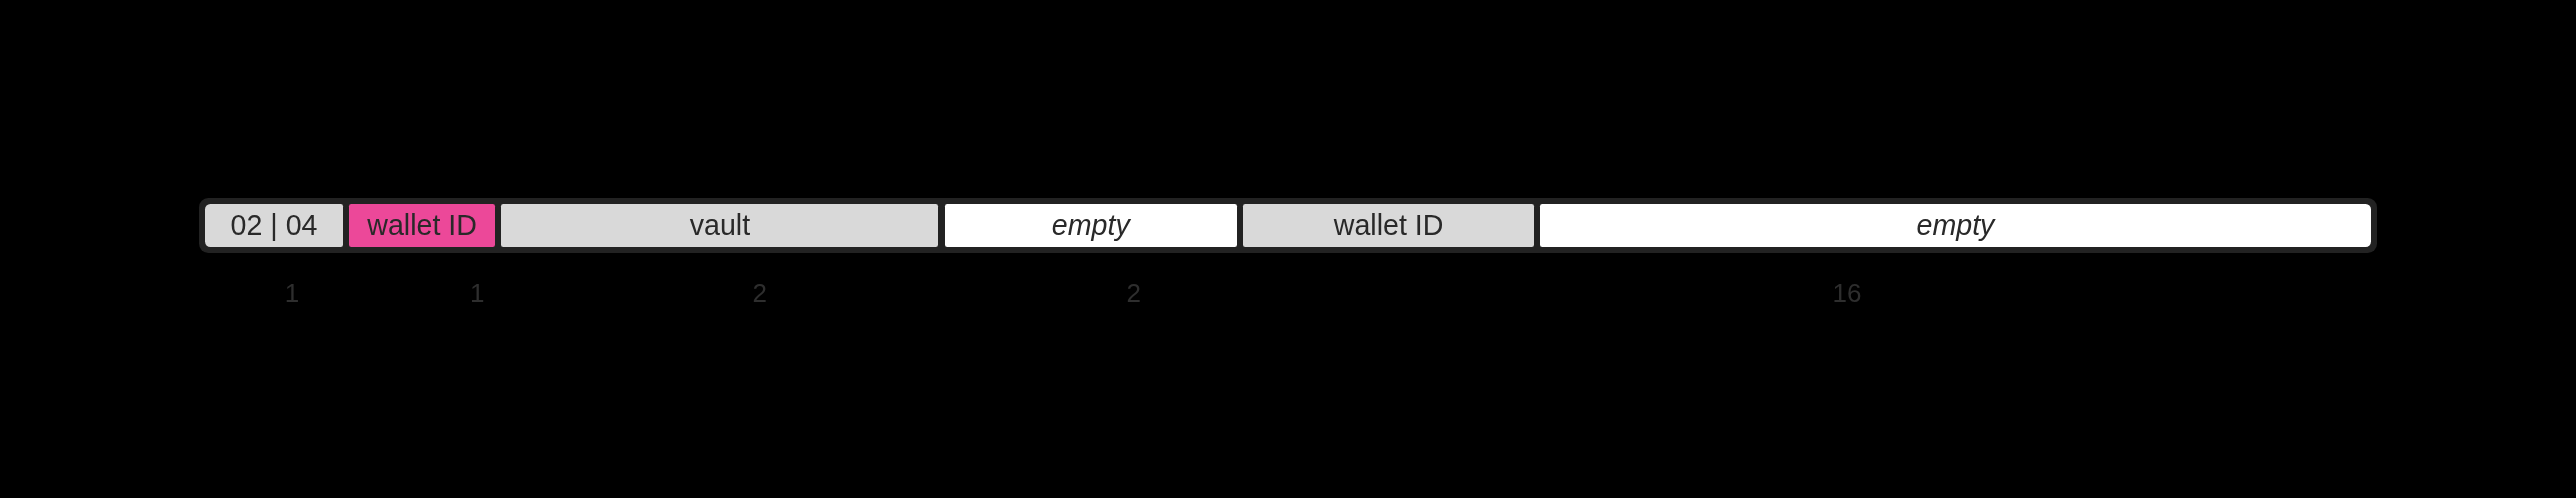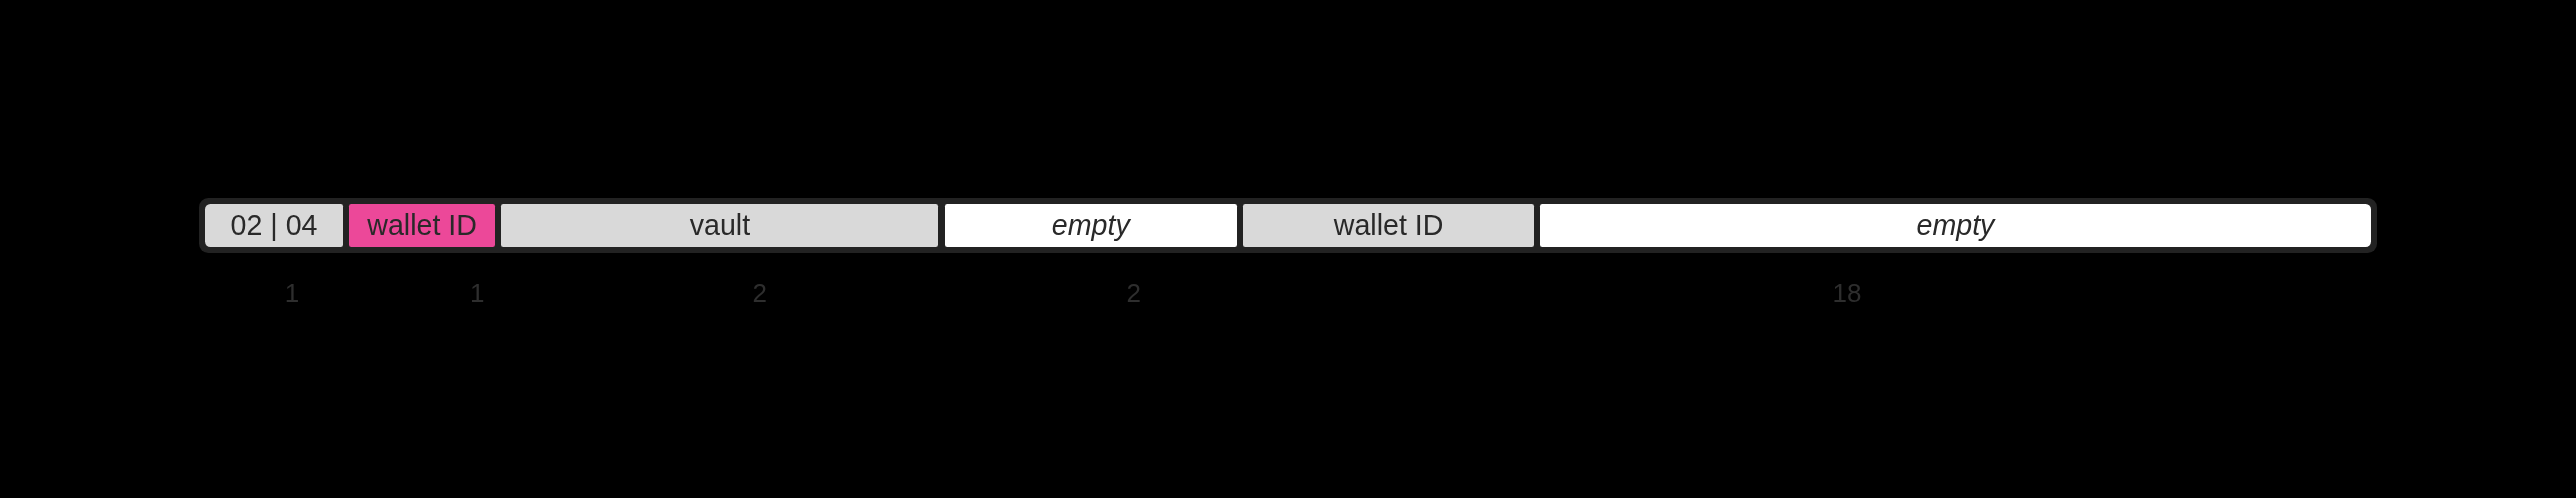--- a/index.html
+++ b/index.html
@@ -98,18 +98,18 @@
         <div class="count" style="flex-grow: 189;">
     <span class="count-label">1</span>
   </div>
         <div class="count" style="flex-grow: 378;">
     <span class="count-label">2</span>
   </div>
         <div class="count" style="flex-grow: 376;">
     <span class="count-label">2</span>
   </div>
         <div class="count" style="flex-grow: 1074;">
-    <span class="count-label">18</span>
+    <span class="count-label">16</span>
   </div>
       </div>
   </div>
 </div>
 
 
 </body></html>

